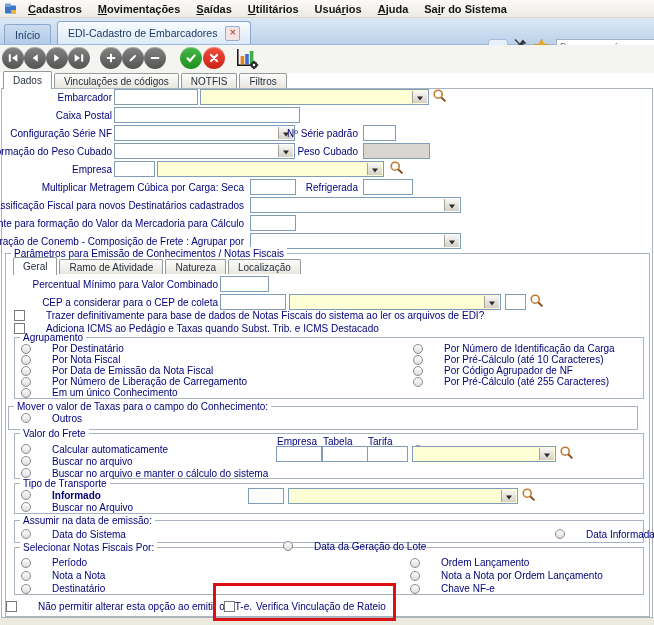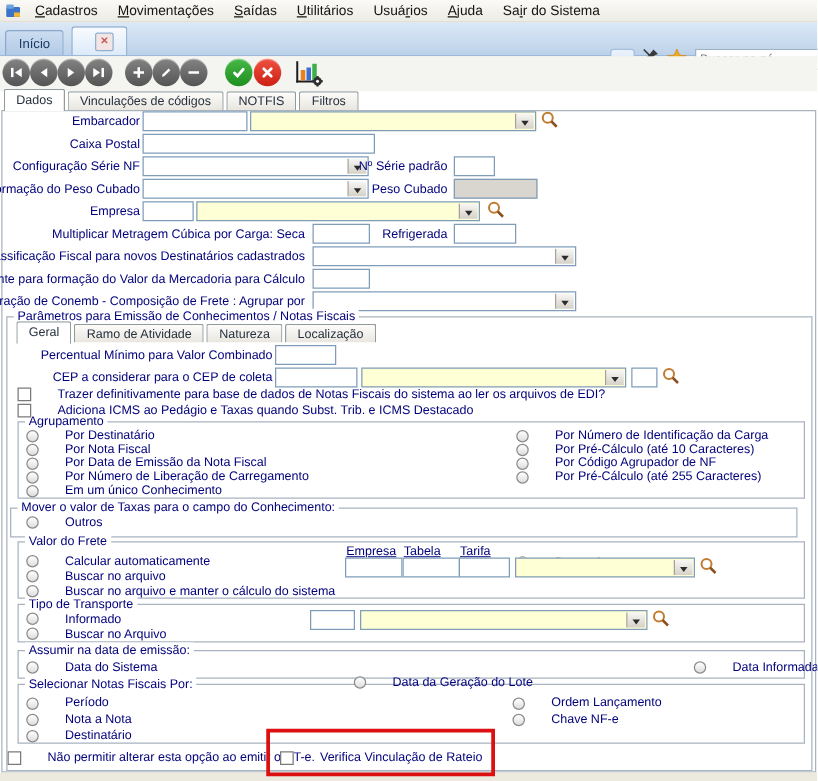--- a/index.html
+++ b/index.html
@@ -79,35 +79,36 @@
 <body>
 
 <div class="screen">
 
   <div class="menubar">
     <svg class="appicon" viewBox="0 0 13 13">
       <rect x="1" y="3.5" width="11" height="8" rx="1" fill="#3b74c9"></rect>
       <rect x="1" y="1.5" width="6" height="3.5" rx="1" fill="#6fa3e0"></rect>
       <rect x="7.2" y="8" width="4.8" height="3.5" fill="#f2b632"></rect>
     </svg>
-    <span id="menu-items" style="display:flex;">
+    <span id="menu-items" style="display:flex;font-weight:bold;">
         <span class="menu-item"><u>C</u>adastros</span>
         <span class="menu-item"><u>M</u>ovimentações</span>
         <span class="menu-item"><u>S</u>aídas</span>
         <span class="menu-item"><u>U</u>tilitários</span>
         <span class="menu-item">Usuá<u>r</u>ios</span>
         <span class="menu-item"><u>A</u>juda</span>
         <span class="menu-item">Sa<u>i</u>r do Sistema</span>
       </span>
   </div>
 
   <div class="tabbar">
     <span id="doctabs"><span class="dtab" style="left: 4px;">
           <span>Início</span>
         </span><span class="dtab active" style="left: 57px;">
+          <span>EDI-Cadastro de Embarcadores</span>
           <span class="closebox">✕</span>
         </span></span>
     <span class="sqbtn">
       <svg width="10" height="10" viewBox="0 0 10 10">
         <path d="M2 3.2 L5 6.4 L8 3.2" stroke="#6b8db0" stroke-width="1.6" fill="none"></path>
       </svg>
     </span>
     <svg class="pinicon" width="17" height="18" viewBox="0 0 17 18">
       <path d="M10.8 2.6 L14.4 6.2 L11.8 7.1 L9 9.9 L8.4 13.2 L4.6 9.4 L7.7 6.4 Z" fill="#3a3a3a"></path>
       <line x1="8.4" y1="13.2" x2="4.2" y2="16.4" stroke="#3a3a3a" stroke-width="1.2"></line>
@@ -376,21 +377,21 @@
       </span>
     <svg class="mag" style="left:559px;top:445px;" width="16" height="16" viewBox="0 0 16 16">
         <circle cx="6.2" cy="6.2" r="4" fill="none" stroke="#c07b30" stroke-width="1.6"></circle>
         <line x1="9.2" y1="9.2" x2="13.4" y2="13.4" stroke="#8a4f1d" stroke-width="2"></line>
       </svg>
 
     <div class="grp" style="left:14px;top:483px;width:630px;height:31px;">
       <span class="leg">Tipo de Transporte</span>
     </div>
     <div class="optcol" style="left:21px;top:489px;">
-        <span class="opt" style="height: 12px;">
+        <span class="opt" style="height: 12px; font-weight: bold;">
           <span class="rb"></span>
           <span class="ol">Informado</span>
         </span>
         <span class="opt" style="height: 12px;">
           <span class="rb"></span>
           <span class="ol">Buscar no Arquivo</span>
         </span>
       </div>
     <span class="edit" style="left:248px;top:488px;width:36px;z-index:3;"></span>
     <span class="combo yellow" style="left:288px;top:488px;width:230px;z-index:3;">
@@ -440,20 +441,24 @@
           <span class="ol">Destinatário</span>
         </span>
       </div>
     <div class="optcol" style="left:410px;top:556px;">
         <span class="opt" style="height: 13px;">
           <span class="rb"></span>
           <span class="ol">Ordem Lançamento</span>
         </span>
         <span class="opt" style="height: 13px;">
           <span class="rb"></span>
+          <span class="ol">Nota a Nota por Ordem Lançamento</span>
+        </span>
+        <span class="opt" style="height: 13px;">
+          <span class="rb"></span>
           <span class="ol">Chave NF-e</span>
         </span>
       </div>
 
     <div class="optcol" style="left:6px;top:600px;">
         <span class="opt" style="height: 12px;">
           <span class="cb"></span>
           <span class="ol">Não permitir alterar esta opção ao emitir o CT-e.</span>
         </span>
       </div>

